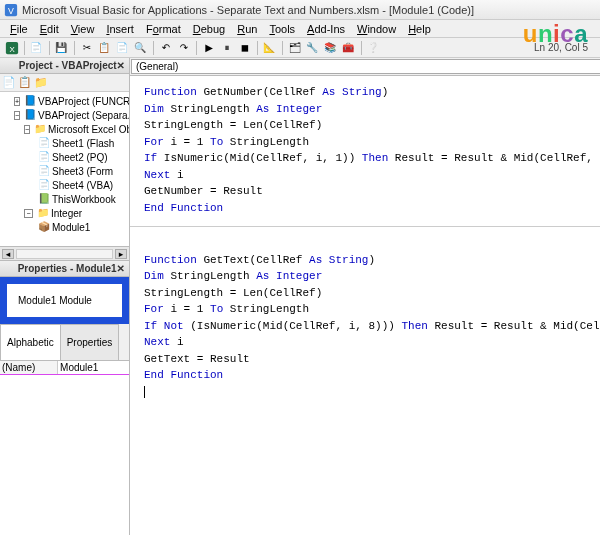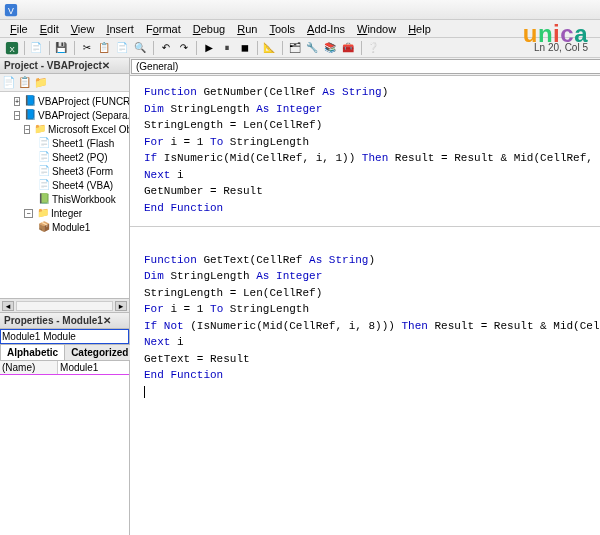--- a/index.html
+++ b/index.html
@@ -82,21 +82,21 @@
   flex-direction: column;
 }
 .panel-head {
   background: linear-gradient(#f0f0f0, #dcdcdc);
   border-bottom: 1px solid #bbb;
   padding: 2px 4px;
   font-size: 10px;
   font-weight: bold;
   color: #333;
   display: flex;
-  justify-content: flex-start;
+  justify-content: flex-end;
   align-items: center;
 }
 .panel-head .close {
   font-size: 10px;
   cursor: default;
 }
 .project-body {
   background: #fff;
   flex: 1;
   overflow: auto;
@@ -166,36 +166,35 @@
 .props {
   border-top: 1px solid #bbb;
 }
 .props-body {
   background: #fff;
   font-size: 10px;
 }
 .props-combo {
   width: 100%;
   font-size: 10px;
-  border: 1px solid #1d4ed8;
-  padding: 1px;
+  border: 7px solid #1d4ed8;
+  padding: 11px;
 }
 .props-tabs {
   display: flex;
   font-size: 10px;
   background: #f0f0f0;
   border-bottom: 1px solid #bbb;
 }
 .props-tabs .tab {
-  padding: 2px 6px;
+  padding: 12px 6px;
   border: 1px solid #bbb;
   border-bottom: none;
   background: #fff;
   margin-right: -1px;
-  font-weight: bold;
 }
 .props-tabs .tab.inactive {
   background: #e8e8e8;
 }
 .props-grid {
   display: flex;
   font-size: 10px;
   border-bottom: 1px solid #d946ef;
 }
 .props-grid .pn {
@@ -275,20 +274,21 @@
 </head>
 <body>
 
 <div class="titlebar">
   <span class="icon">
     <svg viewBox="0 0 16 16">
         <rect x="1" y="1" width="14" height="14" fill="#3a7bd5" rx="2"></rect>
         <text x="8" y="12" font-size="10" fill="#fff" text-anchor="middle" font-family="Arial">V</text>
       </svg>
   </span>
+  <span>Microsoft Visual Basic for Applications - Separate Text and Numbers.xlsm - [Module1 (Code)]</span>
 </div>
 
 <div class="menubar">
   <span><u>F</u>ile</span>
   <span><u>E</u>dit</span>
   <span><u>V</u>iew</span>
   <span><u>I</u>nsert</span>
   <span>F<u>o</u>rmat</span>
   <span><u>D</u>ebug</span>
   <span><u>R</u>un</span>
@@ -410,21 +410,21 @@
       <div class="panel-head">
         <span>Properties - Module1</span>
         <span class="close">✕</span>
       </div>
       <div class="props-body">
         <div class="props-combo">
           <span>Module1 Module</span>
         </div>
         <div class="props-tabs">
           <div class="tab">Alphabetic</div>
-          <div class="tab inactive">Categorized</div>
+          <div class="tab inactive">Properties</div>
         </div>
         <div class="props-grid">
           <div class="pn">(Name)</div>
           <div class="pv">Module1</div>
         </div>
         <div style="height:160px;background:#fff"></div>
       </div>
     </div>
   </div>
 

